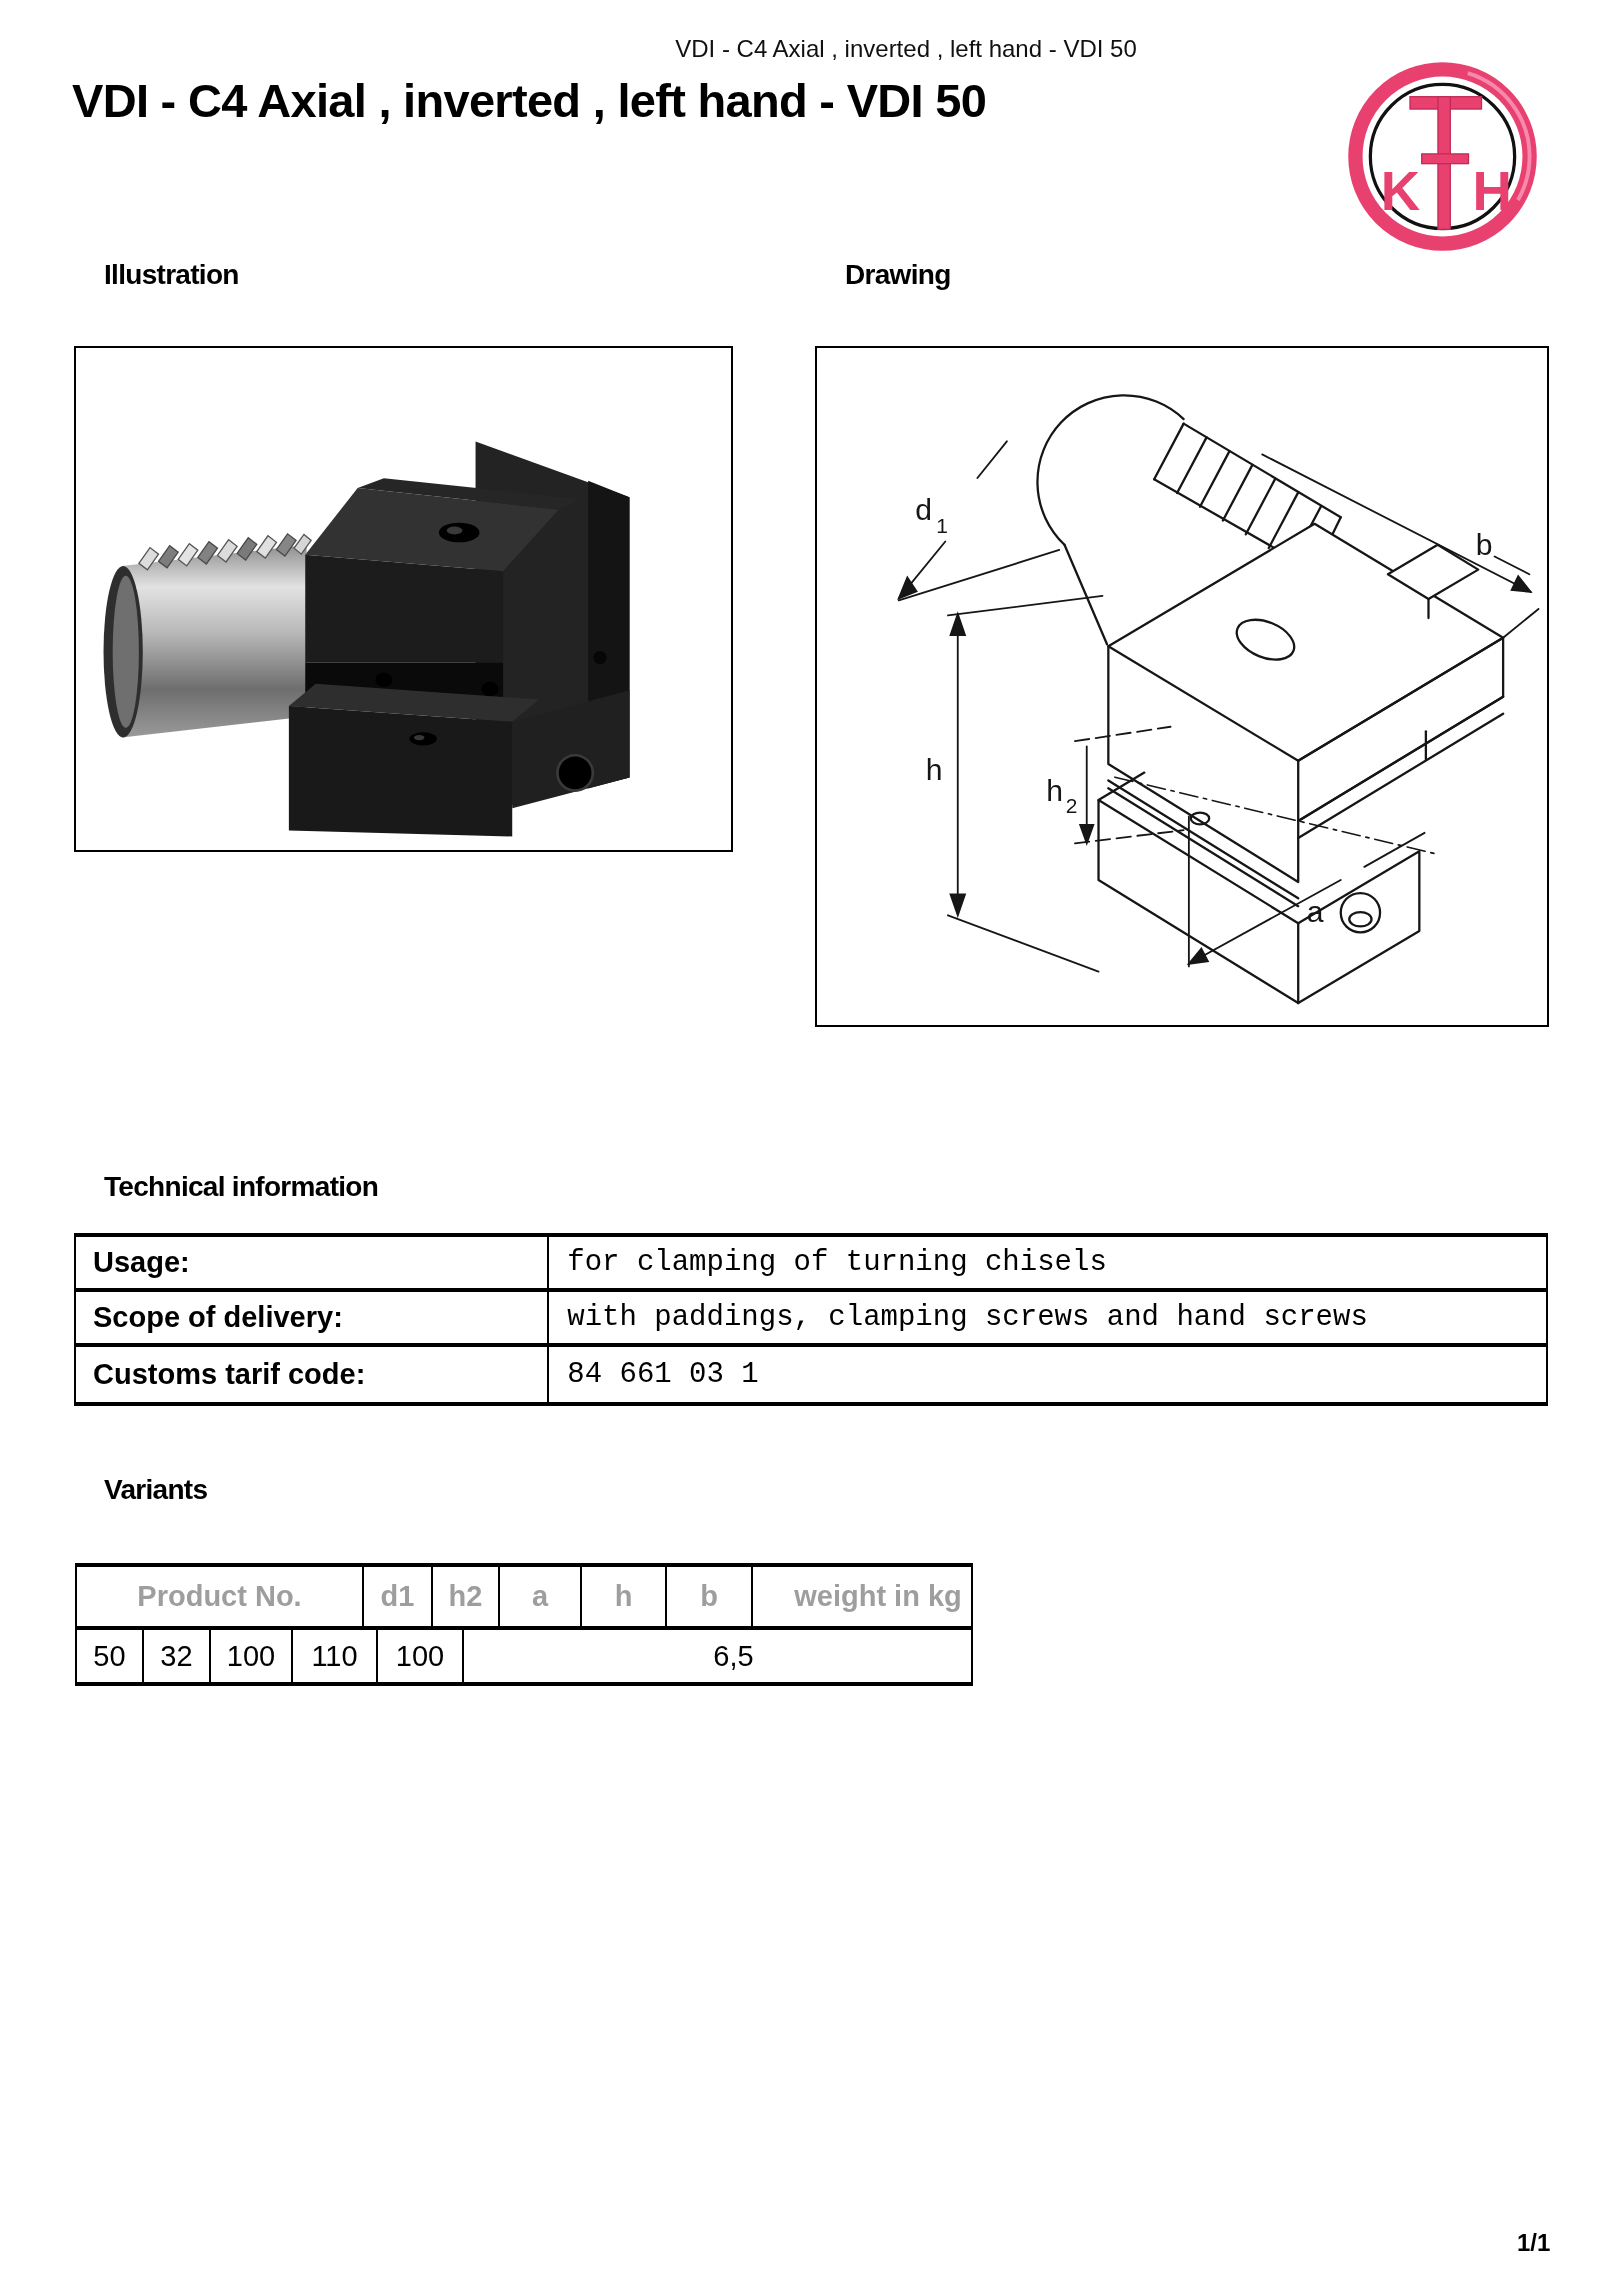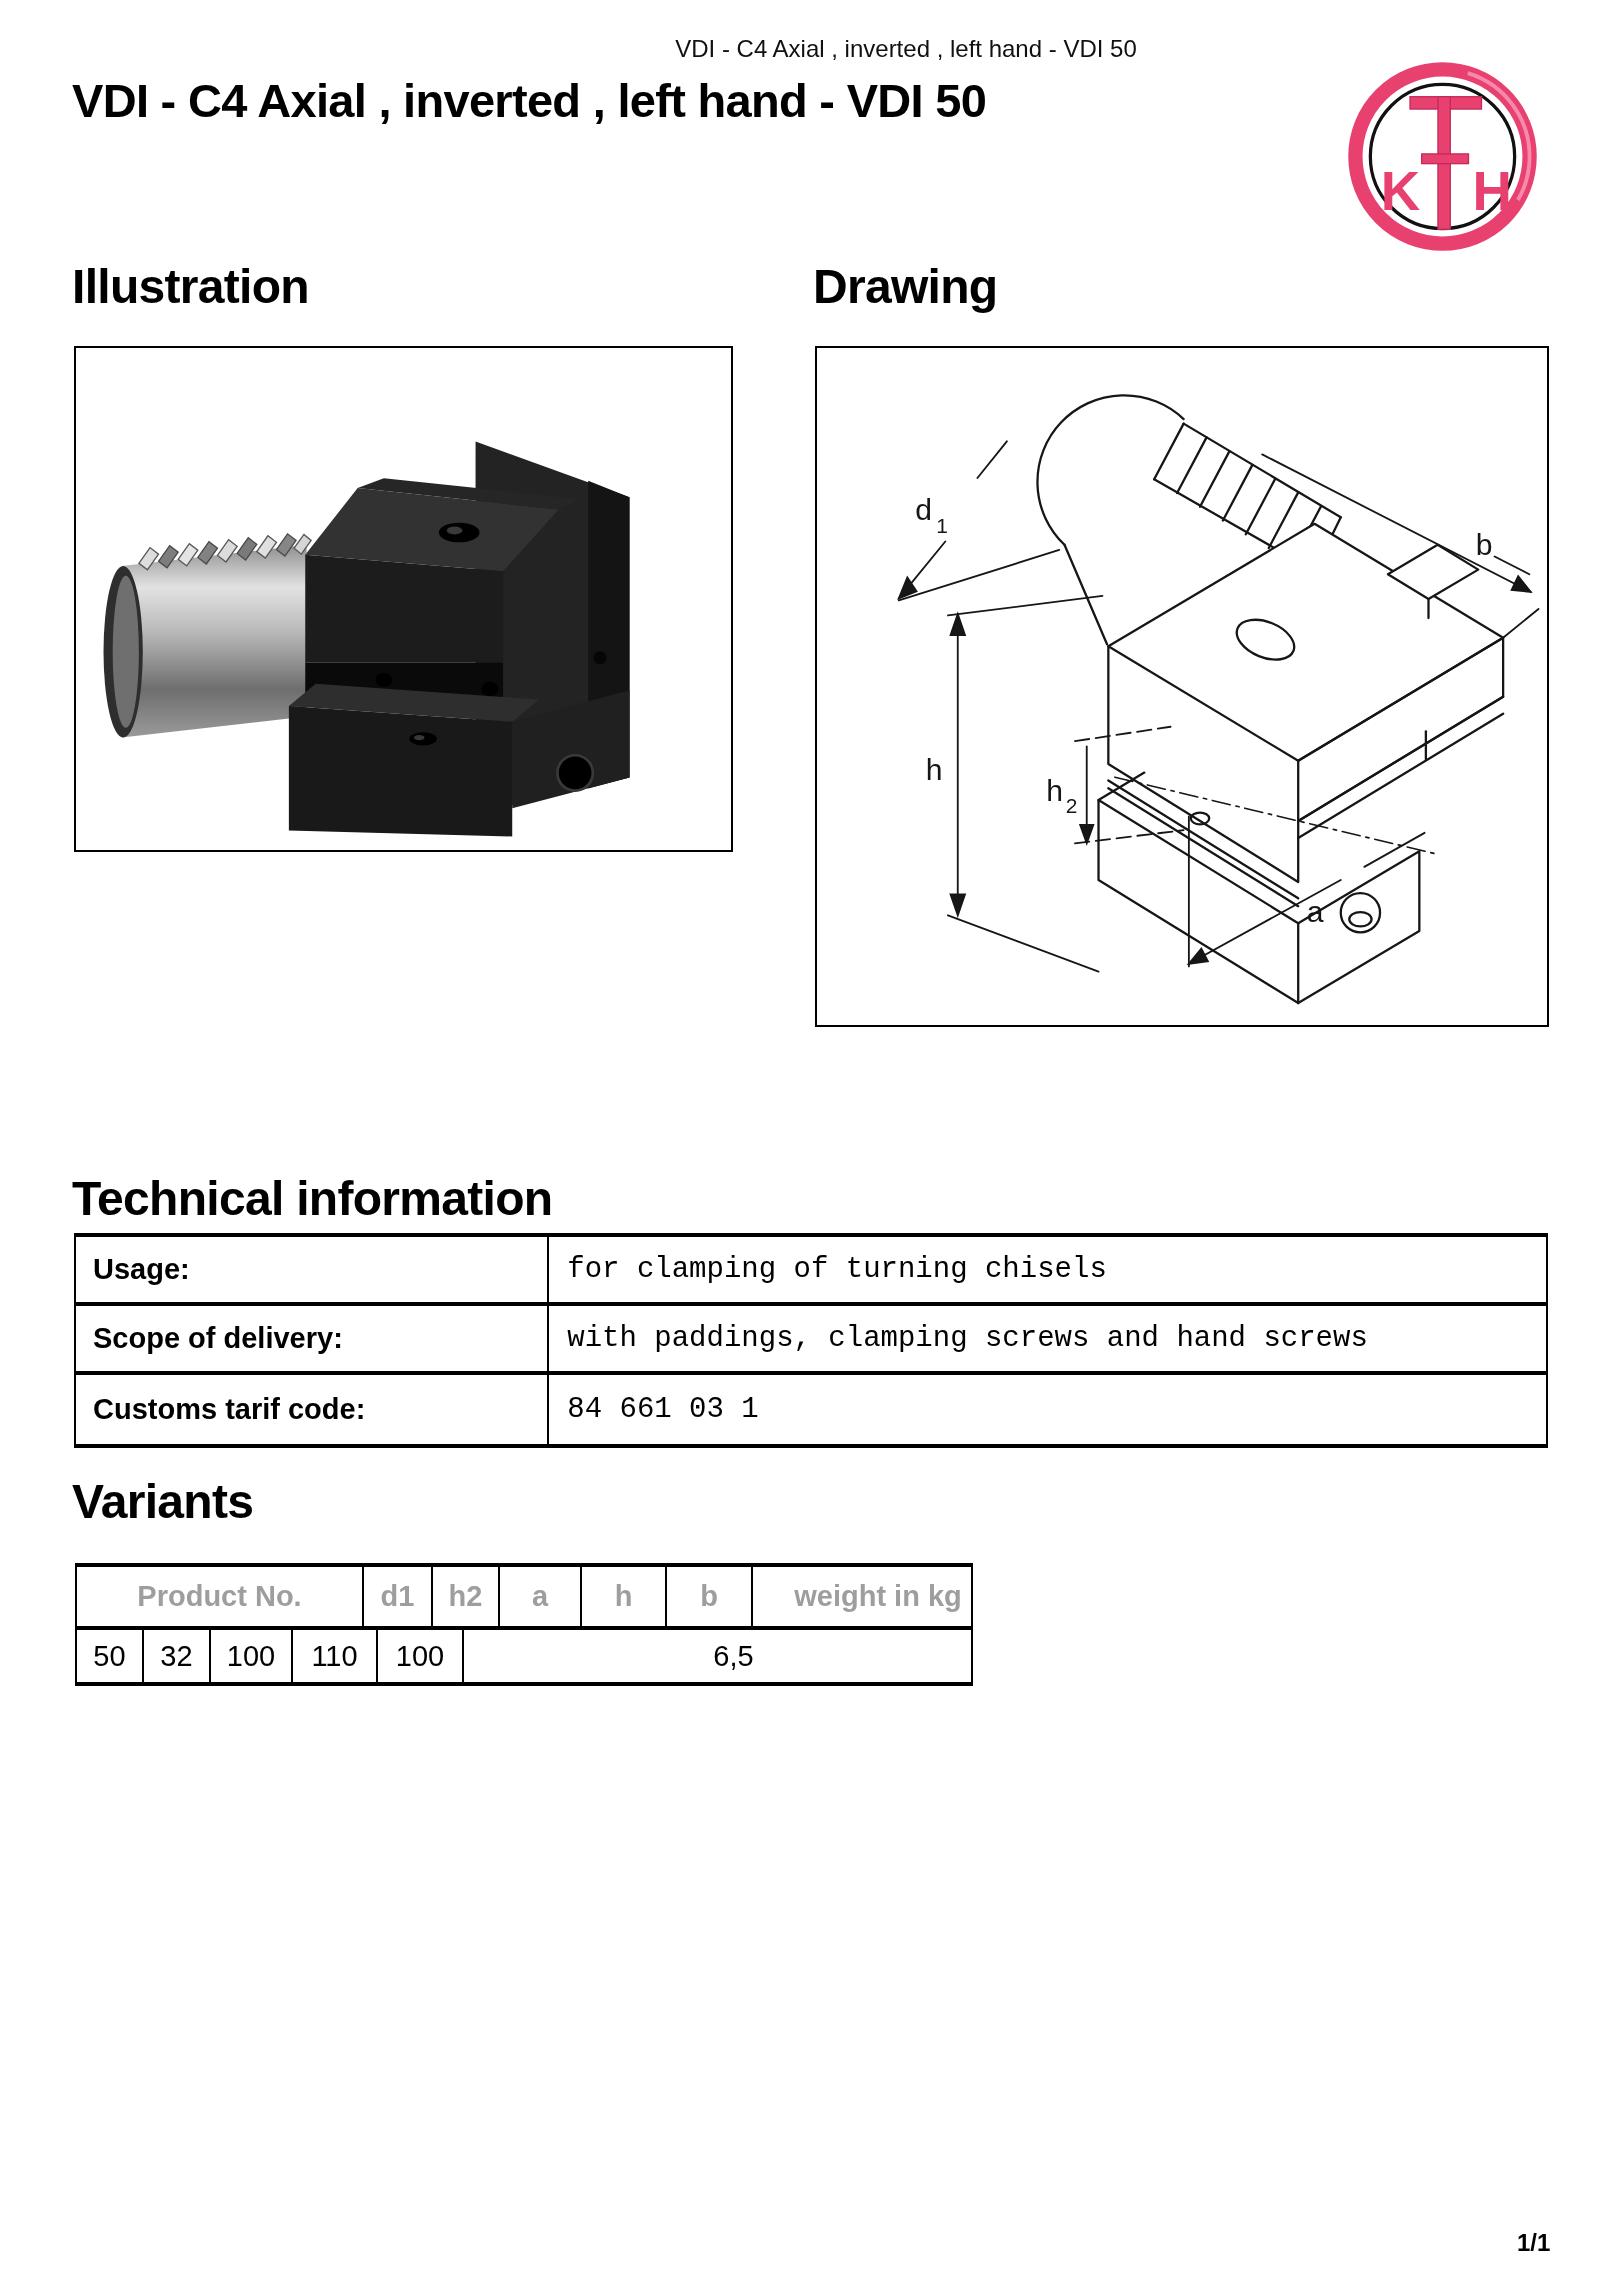--- a/index.html
+++ b/index.html
@@ -17,21 +17,21 @@
     padding-left:190px; 
   }
   .doc-title {
     left:72px; top:73px;
     font-size:47px; font-weight:bold; letter-spacing:-0.7px;
     white-space:nowrap;
   }
   .logo-wrap { left:1345px; top:59px; width:195px; height:195px; }
 
   .section-heading {
-    font-size:48px; font-weight:bold; letter-spacing:-0.7px;
+    font-size:28px; font-weight:bold; letter-spacing:-0.7px;margin-left:32px;
   }
   .h-illustration { left:72px; top:259px; }
   .h-drawing     { left:813px; top:259px; }
   .h-technical   { left:72px; top:1171px; }
   .h-variants    { left:72px; top:1474px; }
 
   .illustration-box {
     left:74px; top:346px; width:659px; height:506px;
     border:2.6px solid #000; background:#fff;
   }
@@ -40,21 +40,21 @@
     border:2.6px solid #000; background:#fff;
   }
   .illustration-box svg, .drawing-box svg { width:100%; height:100%; display:block; }
 
   
   .tech-table {
     left:74px; top:1233px; width:1474px;
     border:2px solid #000; border-top:4.6px solid #000; border-bottom:4.6px solid #000;
     background:#fff;
   }
-  .tech-row { display:flex; height:69px; border-bottom:4.6px solid #000; }
+  .tech-row { display:flex; height:55px; border-bottom:4.6px solid #000; }
   .tech-row:last-child { border-bottom:none; }
   .tech-label {
     width:473px; border-right:2px solid #000;
     display:flex; align-items:center; padding-left:17px;
     font-size:29px; font-weight:bold;
   }
   .tech-value {
     flex:1; display:flex; align-items:center; padding-left:18.3px;
     font-size:29px;
     font-family:Liberation Mono, monospace;

